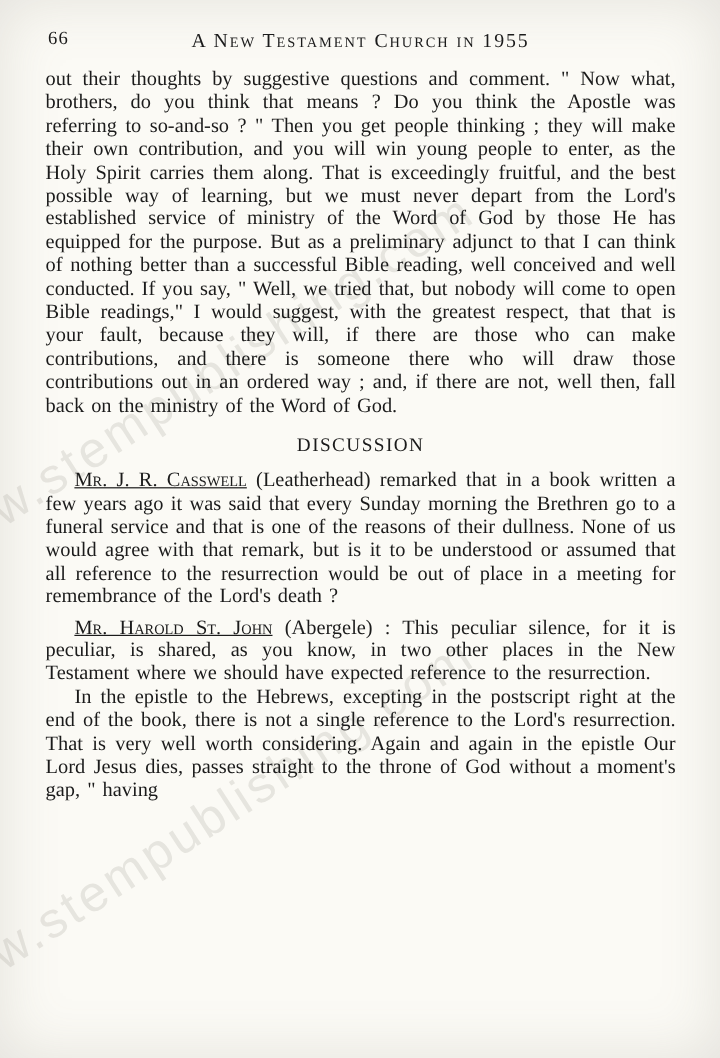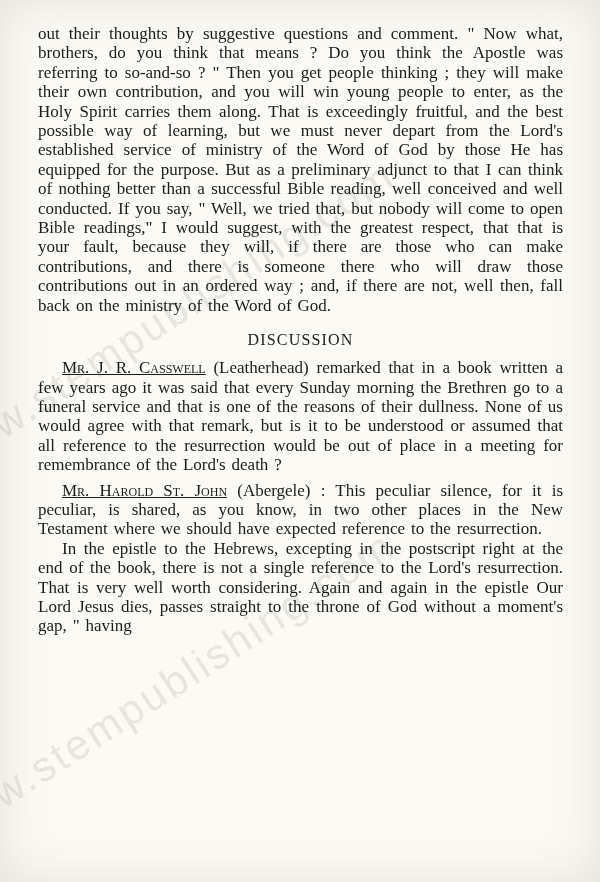--- a/index.html
+++ b/index.html
@@ -81,20 +81,24 @@
   .smallcaps { font-variant: small-caps; text-decoration: underline; }
 </style>
 </head>
 <body>
 
 <div class="page">
 
   <div class="watermark wm-1">www.stempublishing.com</div>
   <div class="watermark wm-2">www.stempublishing.com</div>
 
+  <header class="running-head">
+    <span class="page-num">66</span>
+    <span class="running-title">A New Testament Church in 1955</span>
+  </header>
 
   <main class="text-block">
 
     <p class="para">out their thoughts by suggestive questions and comment. " Now what, brothers, do you think that means ? Do you think the Apostle was referring to so-and-so ? " Then you get people thinking ; they will make their own contribution, and you will win young people to enter, as the Holy Spirit carries them along. That is exceedingly fruitful, and the best possible way of learning, but we must never depart from the Lord's established service of ministry of the Word of God by those He has equipped for the purpose. But as a preliminary adjunct to that I can think of nothing better than a successful Bible reading, well conceived and well conducted. If you say, " Well, we tried that, but nobody will come to open Bible readings," I would suggest, with the greatest respect, that that is your fault, because they will, if there are those who can make contributions, and there is someone there who will draw those contributions out in an ordered way ; and, if there are not, well then, fall back on the ministry of the Word of God.</p>
 
 
     <h2 class="section-heading">DISCUSSION</h2>
 
     <p class="para indent entry"><span class="smallcaps">Mr. J. R. Casswell</span><span> (Leatherhead) remarked that in a book written a few years ago it was said that every Sunday morning the Brethren go to a funeral service and that is one of the reasons of their dullness. None of us would agree with that remark, but is it to be understood or assumed that all reference to the resurrection would be out of place in a meeting for remembrance of the Lord's death ?</span></p>
 

